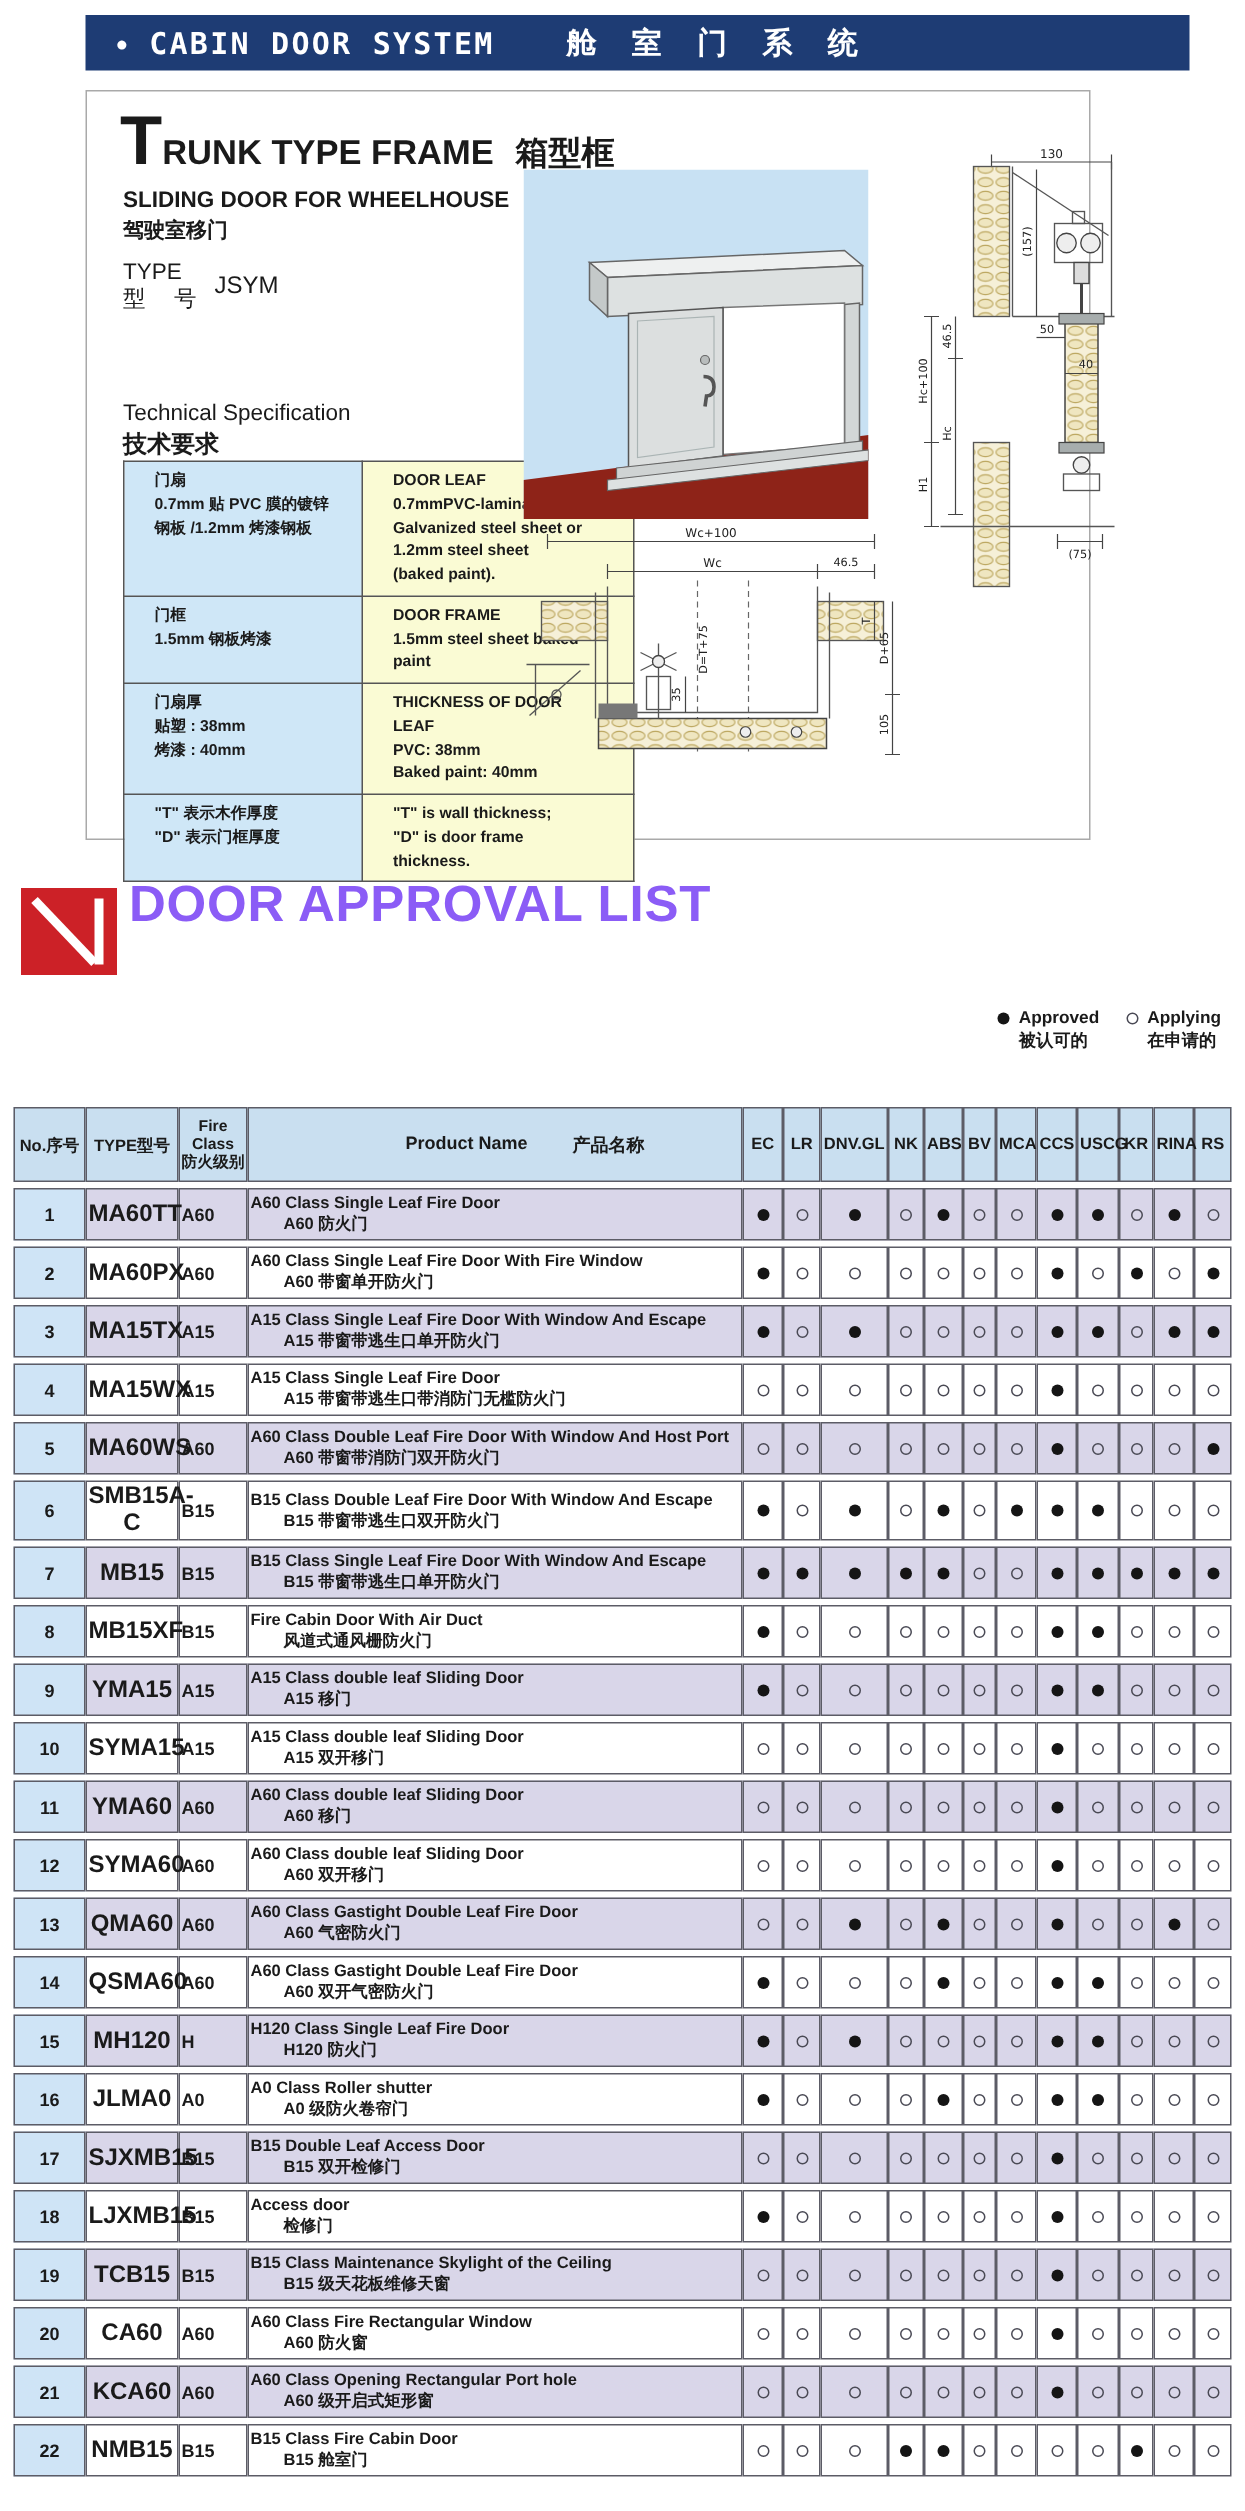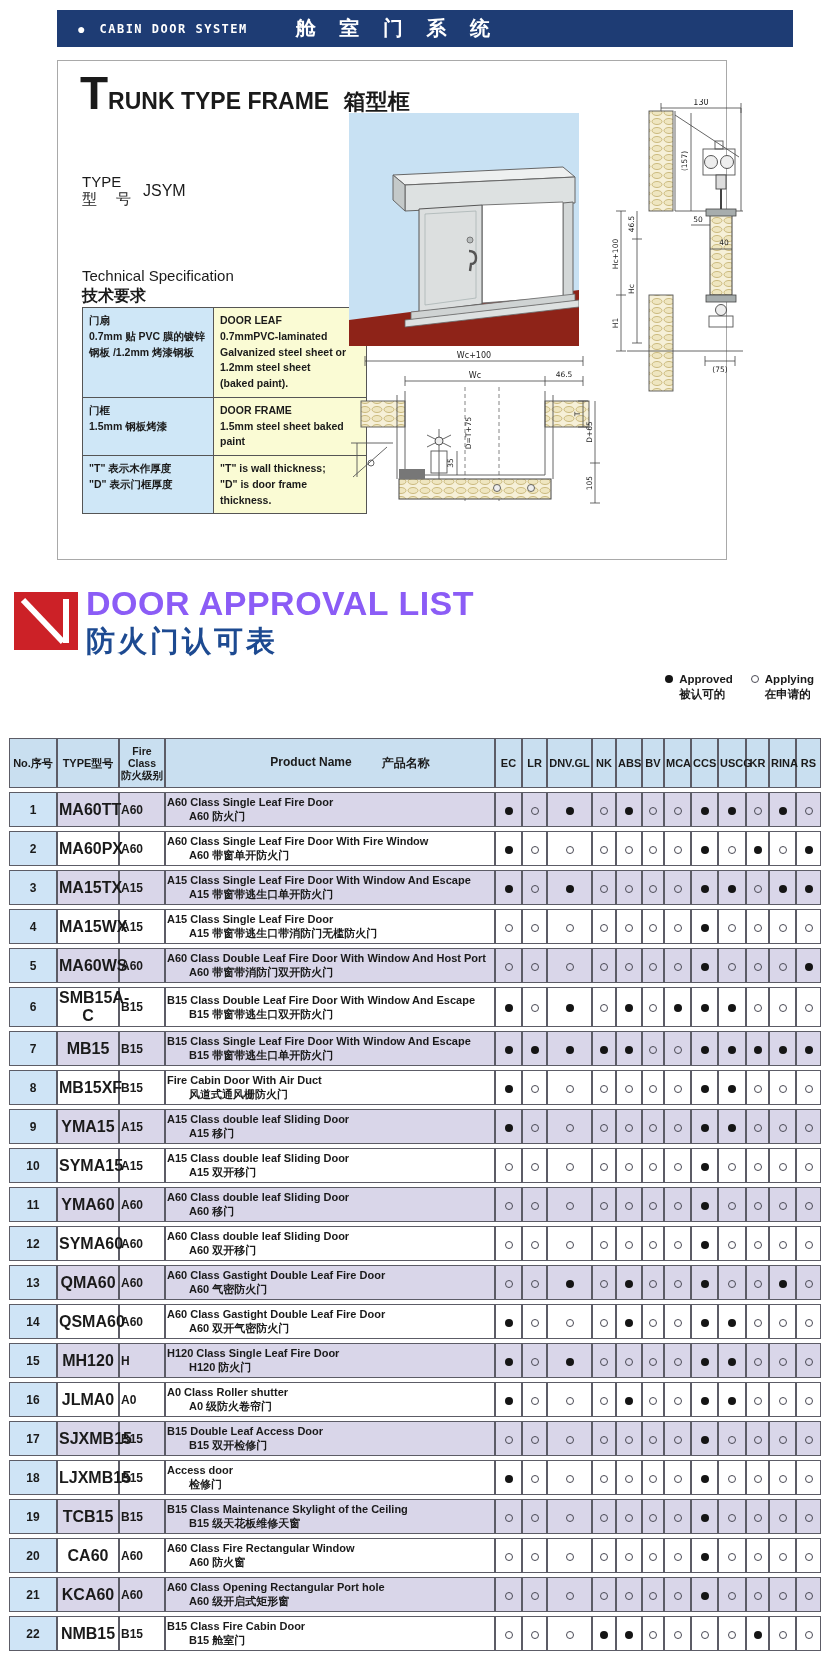--- a/index.html
+++ b/index.html
@@ -3,42 +3,42 @@
 <meta charset="utf-8">
 <style>
   html,body{margin:0;padding:0;background:#ffffff;}
   body{font-family:"Liberation Sans","DejaVu Sans",sans-serif;color:#1a1a1a;}
   #page{position:relative;width:830px;height:1674px;background:#fff;overflow:hidden;}
 
   
   .banner{position:absolute;left:57px;top:10px;width:736px;height:37px;background:#1e3c74;
           display:flex;align-items:center;padding-left:20px;box-sizing:border-box;color:#fff;}
   .banner-bullet{font-size:14px;margin-right:14px;}
-  .banner-en{font-family:"DejaVu Sans Mono","Liberation Mono",monospace;font-weight:bold;font-size:12px;letter-spacing:1.5px;}
+  .banner-en{font-family:"DejaVu Sans Mono","Liberation Mono",monospace;font-weight:bold;font-size:20px;letter-spacing:1.5px;}
   .banner-cn{font-weight:bold;font-size:20px;letter-spacing:9px;margin-left:48px;}
 
   
   .panel{position:absolute;left:57px;top:60px;width:668px;height:498px;background:#fff;border:1px solid #a9a9a9;}
   .trunk-title{position:absolute;left:22px;top:12px;white-space:nowrap;}
   .trunk-title .initial{font-size:46px;font-weight:bold;line-height:40px;}
   .trunk-title .rest{font-size:23px;font-weight:bold;}
   .trunk-title .cn{font-size:22px;font-weight:bold;margin-left:10px;}
   .trunk-sub{position:absolute;left:24px;top:64px;}
   .trunk-sub .en{font-size:15px;font-weight:bold;}
   .trunk-sub .cn{font-size:14px;font-weight:bold;margin-top:3px;}
   .type-block{position:absolute;left:24px;top:112px;display:flex;align-items:center;}
   .type-labels div{font-size:15px;}
   .type-labels .cn{letter-spacing:2px;}
   .type-value{font-size:16px;margin-left:10px;}
   .spec-heading{position:absolute;left:24px;top:206px;}
   .spec-heading .en{font-size:15px;}
   .spec-heading .cn{font-size:16px;font-weight:bold;margin-top:2px;}
   table.spec{position:absolute;left:24px;top:246px;border-collapse:collapse;}
   table.spec td{border:1px solid #555;font-size:10.5px;font-weight:bold;
-                padding:5px 6px;vertical-align:top;line-height:1.5;}
+                padding:5px 20px;vertical-align:top;line-height:1.5;}
   td.spec-cn{background:#cfe7f7;width:118px;}
   td.spec-en{background:#fafbd4;width:140px;}
 
   
   .illus{position:absolute;left:291px;top:52px;}
   .vsec{position:absolute;left:533px;top:38px;}
   .hsec{position:absolute;left:289px;top:290px;}
   svg text{font-family:"DejaVu Sans",sans-serif;fill:#222;}
   .dim{stroke:#444;stroke-width:0.8;}
   .thin{stroke:#555;stroke-width:0.9;fill:none;}
@@ -92,20 +92,24 @@
           <ellipse cx="6" cy="4.5" rx="5" ry="3" fill="#efe6c0" stroke="#b9a35a" stroke-width="0.7"></ellipse>
         </pattern>
       </defs>
     </svg>
 
     <div class="trunk-title">
       <span class="initial">T</span><span class="rest">RUNK TYPE FRAME</span>
       <span class="cn">箱型框</span>
     </div>
 
+    <div class="trunk-sub">
+      <div class="en">SLIDING DOOR FOR WHEELHOUSE</div>
+      <div class="cn">驾驶室移门</div>
+    </div>
 
     <div class="type-block">
       <div class="type-labels">
         <div class="en">TYPE</div>
         <div class="cn">型　号</div>
       </div>
       <div class="type-value">JSYM</div>
     </div>
 
     <div class="spec-heading">
@@ -130,20 +134,32 @@
             </td>
           </tr>
           <tr>
             <td class="spec-cn">
               <div>门框</div>
               <div>1.5mm 钢板烤漆</div>
             </td>
             <td class="spec-en">
               <div>DOOR FRAME</div>
               <div>1.5mm steel sheet baked paint</div>
+            </td>
+          </tr>
+          <tr>
+            <td class="spec-cn">
+              <div>门扇厚</div>
+              <div>贴塑 : 38mm</div>
+              <div>烤漆 : 40mm</div>
+            </td>
+            <td class="spec-en">
+              <div>THICKNESS OF DOOR LEAF</div>
+              <div>PVC: 38mm</div>
+              <div>Baked paint: 40mm</div>
             </td>
           </tr>
           <tr>
             <td class="spec-cn">
               <div>"T" 表示木作厚度</div>
               <div>"D" 表示门框厚度</div>
             </td>
             <td class="spec-en">
               <div>"T" is wall thickness;</div>
               <div>"D" is door frame thickness.</div>
@@ -260,21 +276,20 @@
       <text font-size="7.5" text-anchor="middle" transform="rotate(-90 245 132)" x="245" y="132">105</text>
     </svg>
   </div>
 
   <svg class="logo" width="64" height="58" viewBox="0 0 64 58">
     <rect width="64" height="58" fill="#cc2127"></rect>
     <line x1="9" y1="8" x2="49" y2="50" stroke="#ffffff" stroke-width="6"></line>
     <rect x="49" y="7" width="6" height="44" fill="#ffffff"></rect>
   </svg>
   <div class="ap-title">DOOR APPROVAL LIST</div>
-  <div class="ap-sub">防火门认可表</div>
 
   <div class="legend">
     <div class="legend-item">
       <span class="dot filled"></span>
       <div class="txt">
         <div>Approved</div>
         <div>被认可的</div>
       </div>
     </div>
     <div class="legend-item">

